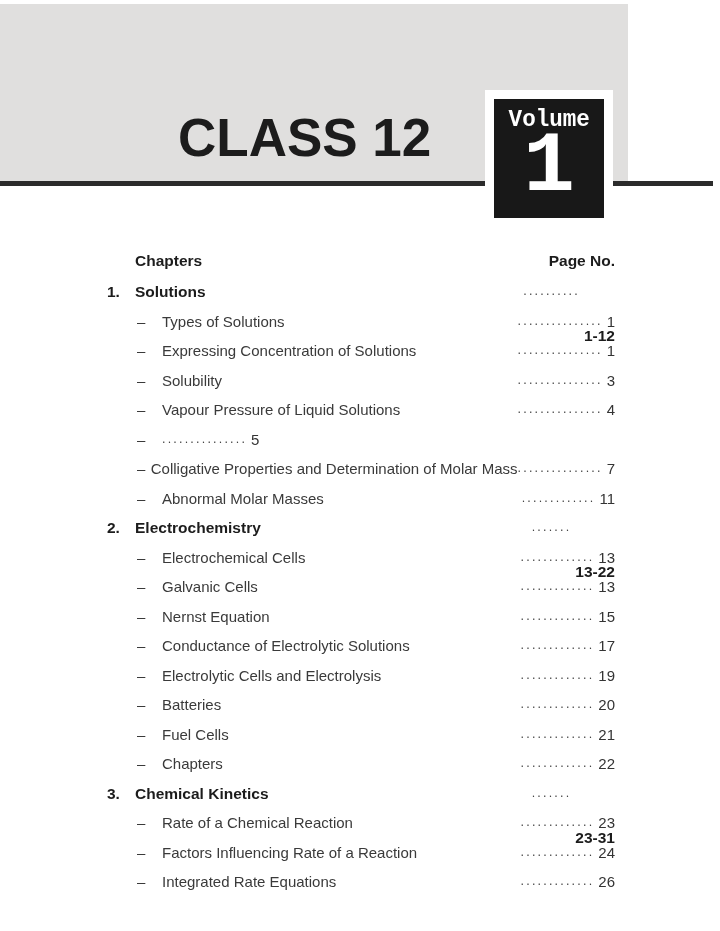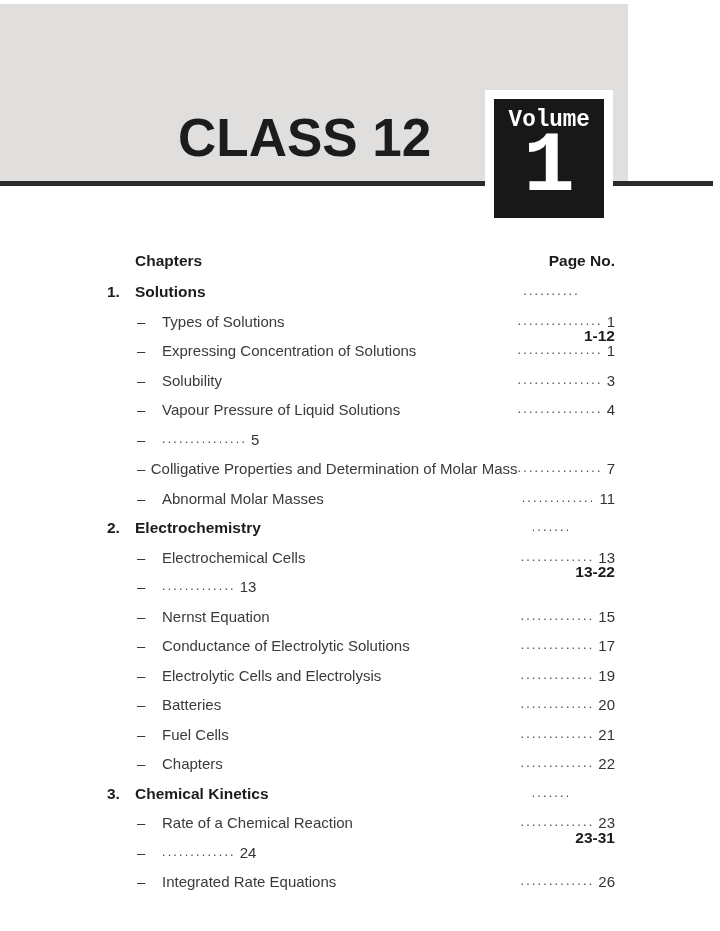--- a/index.html
+++ b/index.html
@@ -149,20 +149,21 @@
 
   <div class="row item-row">
     <span class="dash">–</span>
     <span class="item-label">Electrochemical Cells</span>
     <span class="leader">.............</span>
     <span class="item-page">13</span>
   </div>
 
   <div class="row item-row">
     <span class="dash">–</span>
+    <span class="item-label">Galvanic Cells</span>
     <span class="leader">.............</span>
     <span class="item-page">13</span>
   </div>
 
   <div class="row item-row">
     <span class="dash">–</span>
     <span class="item-label">Nernst Equation</span>
     <span class="leader">.............</span>
     <span class="item-page">15</span>
   </div>
@@ -211,20 +212,21 @@
 
   <div class="row item-row">
     <span class="dash">–</span>
     <span class="item-label">Rate of a Chemical Reaction</span>
     <span class="leader">.............</span>
     <span class="item-page">23</span>
   </div>
 
   <div class="row item-row">
     <span class="dash">–</span>
+    <span class="item-label">Factors Influencing Rate of a Reaction</span>
     <span class="leader">.............</span>
     <span class="item-page">24</span>
   </div>
 
   <div class="row item-row">
     <span class="dash">–</span>
     <span class="item-label">Integrated Rate Equations</span>
     <span class="leader">.............</span>
     <span class="item-page">26</span>
   </div>

